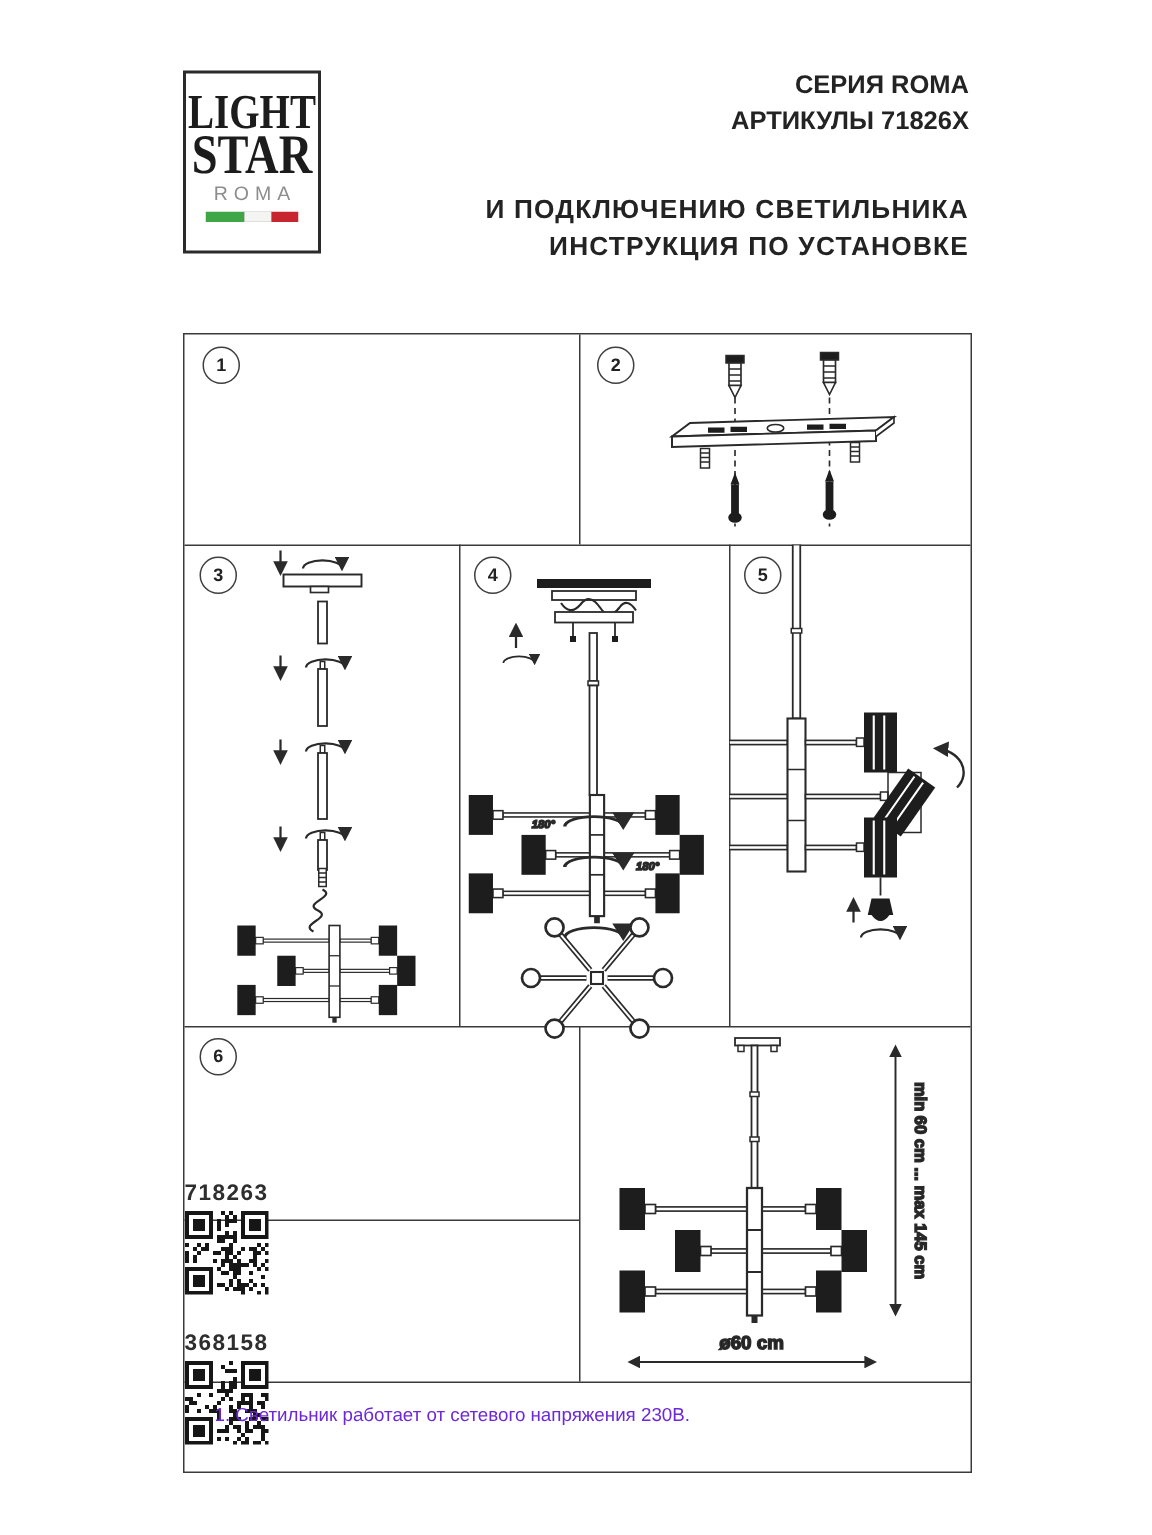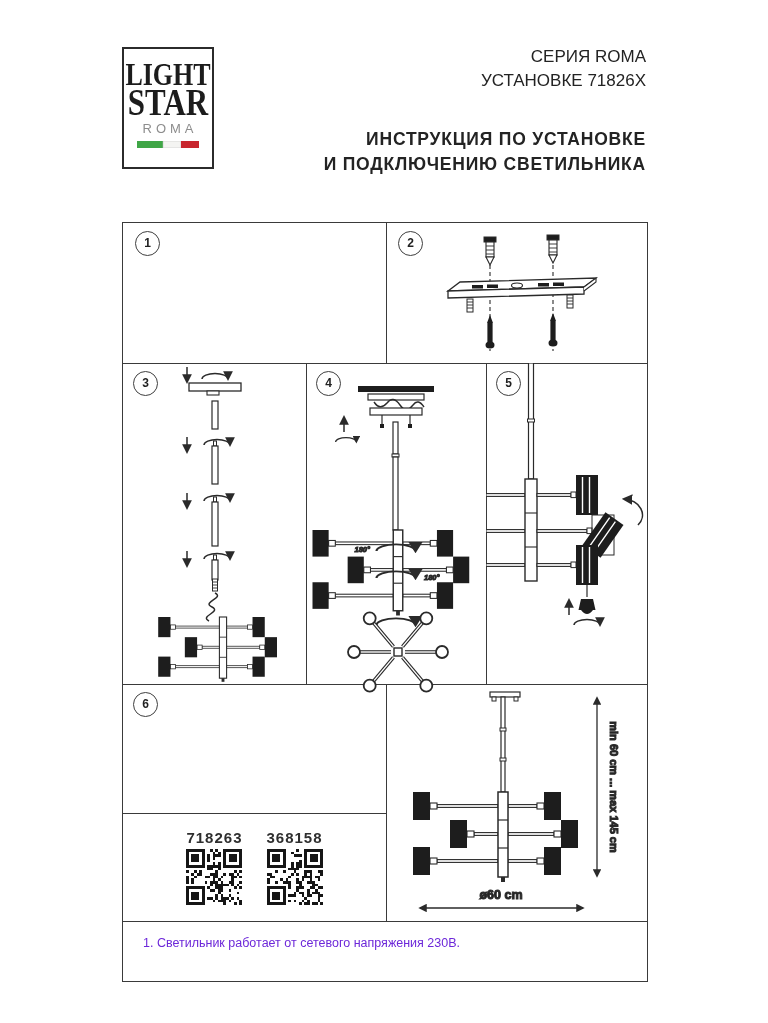--- a/index.html
+++ b/index.html
@@ -10,30 +10,30 @@
   .logo-box{left:122px;top:47px;width:88px;height:118px;border:2px solid #2b2b2b;
             display:flex;flex-direction:column;align-items:center;background:#fff;}
   .logo-light{display:block;margin-top:13px;font:700 26px/26px "Liberation Serif",serif;
               transform:scaleY(1.25);letter-spacing:0;color:#1c1c1c;}
   .logo-star{display:block;font:700 31px/30px "Liberation Serif",serif;
              transform:scaleY(1.2);letter-spacing:0;color:#1c1c1c;}
   .logo-group{display:block;margin-top:4px;font:400 13px/14px "Liberation Sans",sans-serif;
               letter-spacing:4px;color:#8d8d8d;padding-left:4px;}
   .logo-flag{margin-top:5px;width:62px;height:7px;display:block;}
   .hdr-text{left:300px;top:45px;width:346px;text-align:right;}
-  .hdr-series{font-weight:400;font-size:17px;line-height:24px;color:#232323;}
+  .hdr-series{font-weight:700;font-size:17px;line-height:24px;color:#232323;}
   .hdr-title{font-weight:700;font-size:17.5px;line-height:25px;letter-spacing:.8px;
              color:#232323;margin-top:0;}
   .hdr-gap{height:34px;}
   
   .sheet{left:122px;top:222px;width:524px;height:758px;border:1.5px solid #3a3a3a;background:#fff;}
   .gl{background:#3a3a3a;}
   .stepnum{width:23px;height:23px;border:1.4px solid #3f3f3f;border-radius:50%;
            text-align:center;line-height:23px;font-size:12px;font-weight:700;color:#222;background:#fff;}
-  .qr-wrap{display:flex;justify-content:center;gap:24px;align-items:flex-start;}
+  .qr-wrap{display:flex;justify-content:center;gap:24px;align-items:flex-start;flex-direction:column;}
   .qr-col{display:flex;flex-direction:column;align-items:center;}
   .qr-label{font-size:15px;font-weight:700;letter-spacing:1px;color:#2e2e2e;margin-bottom:3px;}
   .qr-code{width:56px;height:56px;}
   .qr-code svg{width:100%;height:100%;display:block;}
   .notes{padding:13px 20px 0 20px;font-size:12.5px;line-height:18px;color:#6d28d9;}
   svg text{font-family:"Liberation Sans",sans-serif;fill:#222;}
   .svgtxt-big{font-size:20px;font-weight:600;}
   .svgtxt-deg{font-size:7.5px;font-weight:700;font-style:italic;fill:#111;}
   .svgtxt-dim{font-size:12.5px;font-weight:700;}
   .svgtxt-vdim{font-size:11px;font-weight:700;}
@@ -128,24 +128,24 @@
     <span class="logo-group">ROMA</span>
     <svg class="logo-flag" viewBox="0 0 62 7">
       <rect x="0" y="0" width="26" height="7" fill="#3fa646"></rect>
       <rect x="26" y="0" width="18" height="7" stroke="#bbb" stroke-width="0.5" fill="#f4f4f2"></rect>
       <rect x="44" y="0" width="18" height="7" fill="#c8262e"></rect>
     </svg>
   </div>
 
   <div class="abs hdr-text">
     <div class="hdr-series">СЕРИЯ ROMA</div>
-    <div class="hdr-series">УСТАНОВКЕ 71826X</div>
+    <div class="hdr-series">АРТИКУЛЫ 71826X</div>
     <div class="hdr-gap"></div>
+    <div class="hdr-title">И ПОДКЛЮЧЕНИЮ СВЕТИЛЬНИКА</div>
     <div class="hdr-title">ИНСТРУКЦИЯ ПО УСТАНОВКЕ</div>
-    <div class="hdr-title">И ПОДКЛЮЧЕНИЮ СВЕТИЛЬНИКА</div>
   </div>
 
   <div class="abs sheet">
 
     <div class="abs gl" style="left:0;top:140px;width:524px;height:1px"></div>
     <div class="abs gl" style="left:0;top:461px;width:524px;height:1px"></div>
     <div class="abs gl" style="left:0;top:590px;width:263px;height:1px"></div>
     <div class="abs gl" style="left:0;top:698px;width:524px;height:1px"></div>
     <div class="abs gl" style="left:263px;top:0;width:1px;height:140px"></div>
     <div class="abs gl" style="left:183px;top:140px;width:1px;height:321px"></div>

